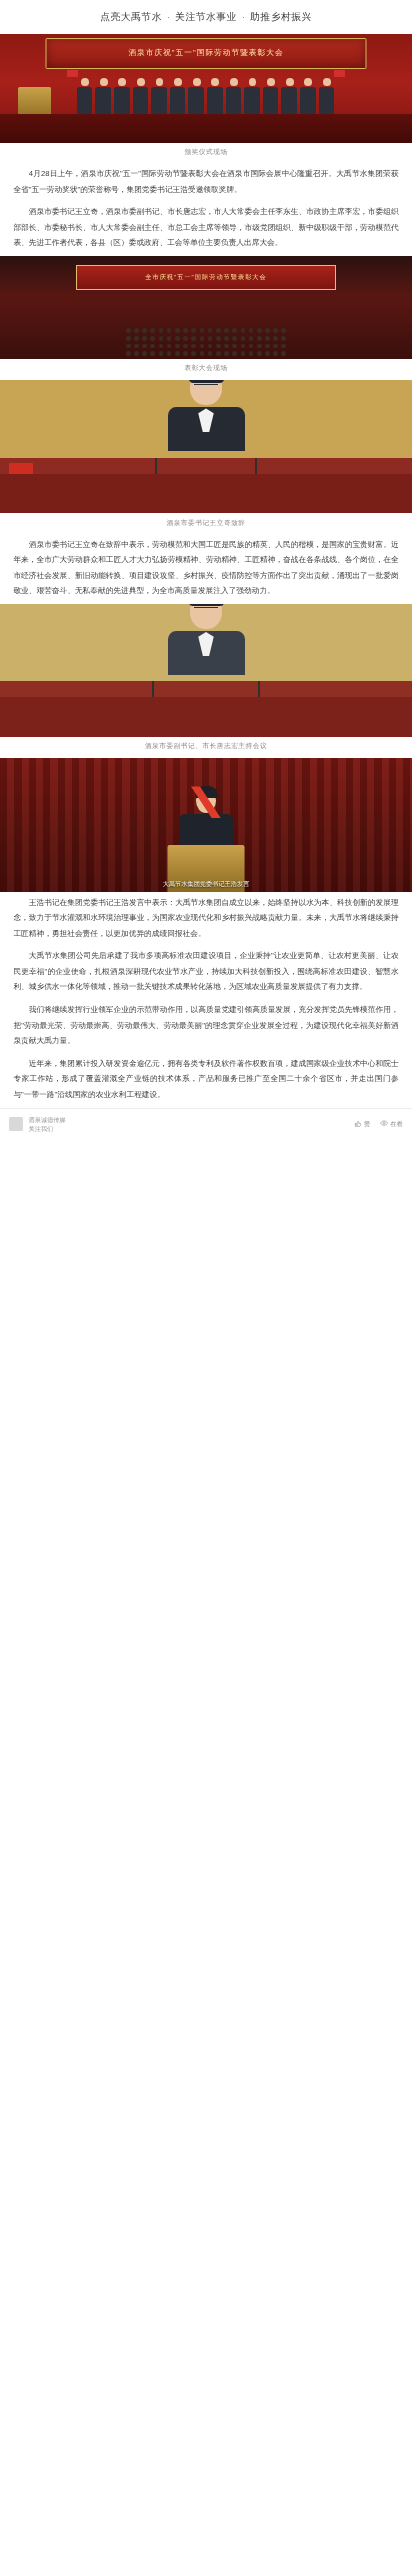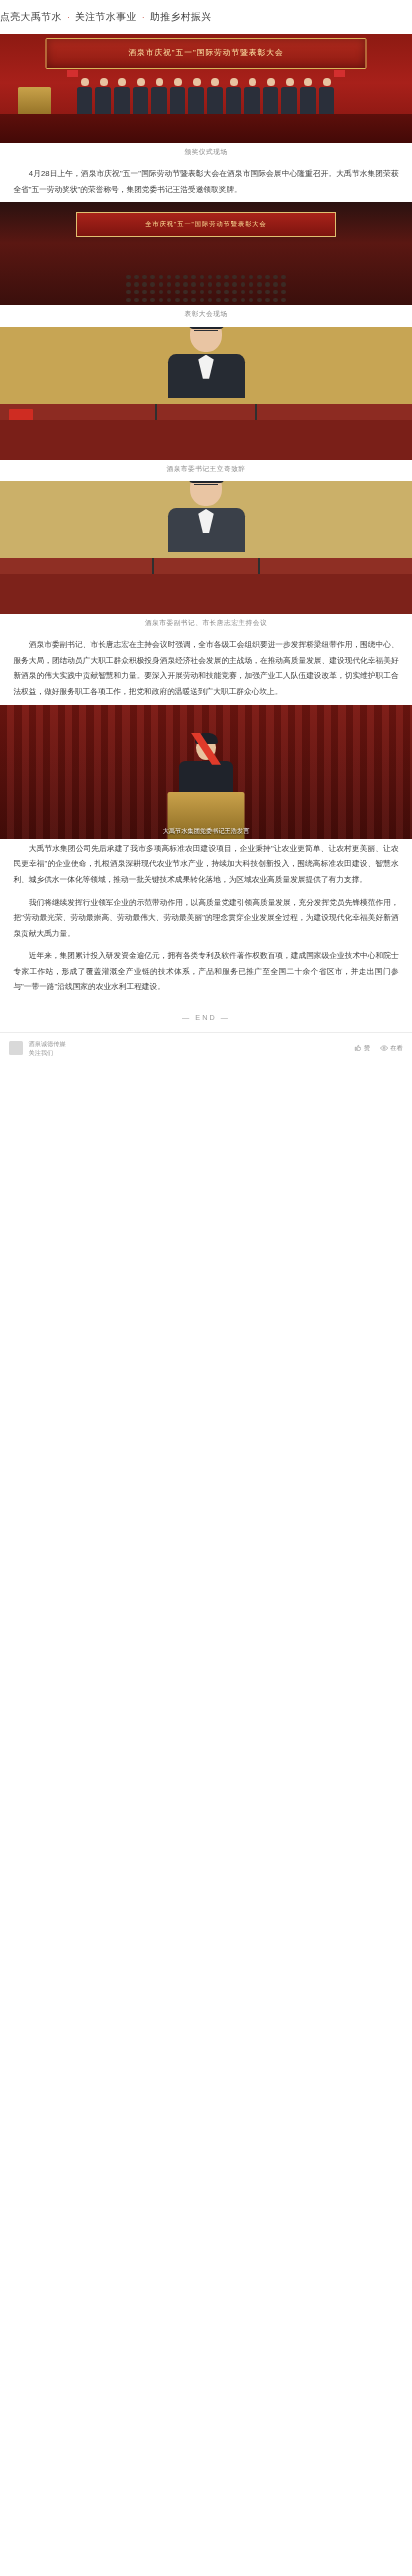--- a/index.html
+++ b/index.html
@@ -16,20 +16,21 @@
     width: 412px;
     margin: 0 auto;
     background: #fff;
     position: relative;
   }
   
   .header-bar {
     width: 100%;
     box-sizing: border-box;
     padding: 11.3px 0 9.3px 0;
+    text-align: center;
     background: #fff;
   }
   .header-title {
     font-size: 9.8px;
     letter-spacing: 0.5px;
     color: #3b3b3b;
     font-weight: normal;
   }
   .header-sep {
     color: #c0392b;
@@ -299,20 +300,21 @@
           <div class="body"></div>
         </div>
     </div>
     <div class="p1-podium"></div>
     <div class="p1-stage-floor"></div>
   </div>
   <div class="caption">颁奖仪式现场</div>
 
   <div class="body-text">4月28日上午，酒泉市庆祝"五一"国际劳动节暨表彰大会在酒泉市国际会展中心隆重召开。大禹节水集团荣获全省"五一劳动奖状"的荣誉称号，集团党委书记王浩受邀领取奖牌。</div>
 
+  <div class="body-text">酒泉市委书记王立奇，酒泉市委副书记、市长唐志宏，市人大常委会主任李东生、市政协主席李宏，市委组织部部长、市委秘书长、市人大常委会副主任、市总工会主席等领导，市级党团组织、新中级职级干部，劳动模范代表、先进工作者代表，各县（区）委或政府、工会等单位主要负责人出席大会。</div>
 
   <div class="img-wrap photo photo2">
     <div class="p2-banner">全市庆祝"五一"国际劳动节暨表彰大会</div>
     <div class="p2-seats">
       <div class="p2-row">
         <span class="p2-head"></span>
           <span class="p2-head"></span>
           <span class="p2-head"></span>
           <span class="p2-head"></span>
           <span class="p2-head"></span>
@@ -415,61 +417,61 @@
       <div class="pp-shirt"></div>
     </div>
     <div class="pp-mic" style="left:155px"></div>
     <div class="pp-mic" style="right:155px"></div>
     <div class="pp-badge">劳动模范</div>
     <div class="pp-nameplate">酒泉市委书记</div>
     <div class="pp-deskfront"></div>
   </div>
   <div class="caption">酒泉市委书记王立奇致辞</div>
 
+  <div class="body-text">酒泉市委书记王立奇在致辞中表示，劳动模范和大国工匠是民族的精英、人民的楷模，是国家的宝贵财富。近年来，全市广大劳动群众和工匠人才大力弘扬劳模精神、劳动精神、工匠精神，奋战在各条战线、各个岗位，在全市经济社会发展、新旧动能转换、项目建设攻坚、乡村振兴、疫情防控等方面作出了突出贡献，涌现出了一批爱岗敬业、艰苦奋斗、无私奉献的先进典型，为全市高质量发展注入了强劲动力。</div>
 
   <div class="img-wrap photo photo-portrait">
     <div class="pp-bg" style="background:linear-gradient(#cdb36a,#b8993f)"></div>
     <div class="pp-wall" style="background:#cbb069"></div>
     <div class="pp-desk" style="background:#8f2f24"></div>
     <div class="pp-person">
       <div class="pp-head">
         <div class="pp-hair"></div>
         <div class="pp-glasses"></div>
       </div>
       <div class="pp-body" style="background:#3a4049"></div>
       <div class="pp-shirt"></div>
     </div>
     <div class="pp-mic" style="left:152px"></div>
     <div class="pp-mic" style="right:152px"></div>
     <div class="pp-nameplate">酒泉市市长</div>
     <div class="pp-deskfront" style="background:#7d221a"></div>
   </div>
   <div class="caption">酒泉市委副书记、市长唐志宏主持会议</div>
 
-  <div class="body-text">酒泉市委副书记、市长唐志宏在主持会议时强调，全市各级工会组织要进一步发挥桥梁纽带作用，围绕中心、服务大局，团结动员广大职工群众积极投身酒泉经济社会发展的主战场，在推动高质量发展、建设现代化幸福美好新酒泉的伟大实践中贡献智慧和力量。要深入开展劳动和技能竞赛，加强产业工人队伍建设改革，切实维护职工合法权益，做好服务职工各项工作，把党和政府的温暖送到广大职工群众心坎上。</div>
 
   <div class="img-wrap photo photo5">
     <div class="p5-wall"></div>
     <div class="p5-curtain"></div>
     <div class="p5-person">
       <div class="p5-head">
           <div class="p5-hair"></div>
         </div>
       <div class="p5-body"></div>
     </div>
     <div class="p5-sash"></div>
     <div class="p5-podium"></div>
     <div class="overlay-caption">大禹节水集团党委书记王浩发言</div>
   </div>
 
+  <div class="body-text">王浩书记在集团党委书记王浩发言中表示：大禹节水集团自成立以来，始终坚持以水为本、科技创新的发展理念，致力于节水灌溉和水环境治理事业，为国家农业现代化和乡村振兴战略贡献力量。未来，大禹节水将继续秉持工匠精神，勇担社会责任，以更加优异的成绩回报社会。</div>
   <div class="body-text">大禹节水集团公司先后承建了我市多项高标准农田建设项目，企业秉持"让农业更简单、让农村更美丽、让农民更幸福"的企业使命，扎根酒泉深耕现代农业节水产业，持续加大科技创新投入，围绕高标准农田建设、智慧水利、城乡供水一体化等领域，推动一批关键技术成果转化落地，为区域农业高质量发展提供了有力支撑。</div>
   <div class="body-text">我们将继续发挥行业领军企业的示范带动作用，以高质量党建引领高质量发展，充分发挥党员先锋模范作用，把"劳动最光荣、劳动最崇高、劳动最伟大、劳动最美丽"的理念贯穿企业发展全过程，为建设现代化幸福美好新酒泉贡献大禹力量。</div>
   <div class="body-text">近年来，集团累计投入研发资金逾亿元，拥有各类专利及软件著作权数百项，建成国家级企业技术中心和院士专家工作站，形成了覆盖灌溉全产业链的技术体系，产品和服务已推广至全国二十余个省区市，并走出国门参与"一带一路"沿线国家的农业水利工程建设。</div>
 
-  <div class="end-mark">— END —</div>
 
   <div class="footer">
     <div class="footer-left">
       <span class="footer-avatar"></span>
       <span class="footer-left-text">
         <div>酒泉诚德传媒</div>
         <div>关注我们</div>
       </span>
     </div>
     <div class="footer-right">

